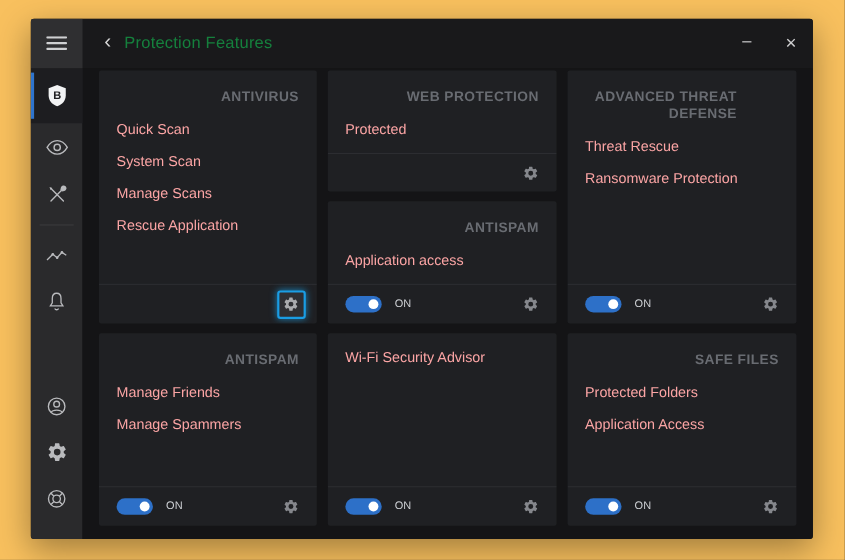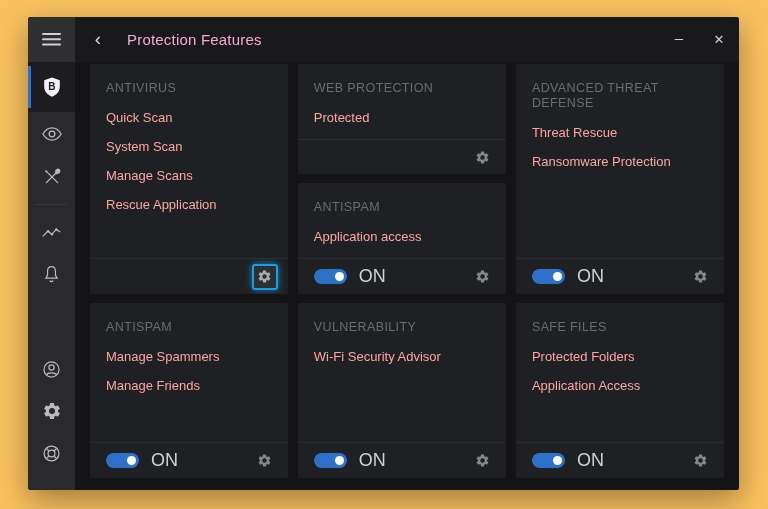--- a/index.html
+++ b/index.html
@@ -23,46 +23,46 @@
   .sb-divider { height:1px; background:#3a3a3c; margin:6px 8px; }
   .sb-spacer { flex:1; }
   .sb-bottom-pad { height:16px; }
   .sb-item svg { display:block; }
 
   
   .main { flex:1; display:flex; flex-direction:column; min-width:0; }
 
   .titlebar { height:45px; background:#19191b; display:flex; align-items:center; flex-shrink:0; }
   .back-btn { width:30px; margin-left:8px; text-align:center; color:#d8d8d8; font-size:19px; cursor:pointer; line-height:1; padding-bottom:3px; }
-  .page-title { color:#f9a8d4; font-size:15px; margin-left:14px; letter-spacing:.2px; }
+  .page-title { color:#15803d; font-size:15px; letter-spacing:.2px; }
   .win-controls { margin-left:auto; display:flex; align-items:center; }
   .win-btn { width:40px; height:45px; display:flex; align-items:center; justify-content:center; color:#cfcfd1; cursor:pointer; font-size:13px; }
   .win-btn.min { font-size:15px; padding-bottom:4px; }
 
   .content {
     flex:1; background:#141416; padding:2px 15px 12px 15px;
     display:grid; grid-template-columns:96fr 101fr 101fr; grid-template-rows:230px 1fr;
     gap:9px 10px; min-height:0;
   }
   .col-split { display:flex; flex-direction:column; gap:9px; min-height:0; }
   .col-split .card-top { height:110px; flex-shrink:0; }
   .col-split .card-bottom { flex:1; }
 
   .card { background:#1f2023; border-radius:2px; display:flex; flex-direction:column; overflow:hidden; }
-  .card-title { font-size:12.5px; font-weight:normal; letter-spacing:.4px; color:#696c72; padding:17px 16px 0 16px; line-height:15px; }
+  .card-title { font-size:12.5px; font-weight:bold; letter-spacing:.4px; color:#696c72; padding:17px 16px 0 16px; line-height:15px;text-align:right; }
   .card-items { padding:14px 16px 0 16px; }
   .card-item { font-size:13px; color:#fca5a5; margin-bottom:13px; line-height:16px; cursor:pointer; }
   .card-footer {
     margin-top:auto; height:36px; border-top:1px solid #2c2d31;
     display:flex; align-items:center; padding:0 10px 0 16px; flex-shrink:0;
   }
 
   .toggle { width:33px; height:15px; border-radius:8px; background:#2D70C8; position:relative; cursor:pointer; flex-shrink:0; }
   .toggle .knob { position:absolute; right:3px; top:3px; width:9px; height:9px; border-radius:50%; background:#ffffff; }
-  .toggle-label { font-size:18px; color:#ced1d5; margin-left:12px; }
+  .toggle-label { font-size:10px; color:#ced1d5; margin-left:12px; }
 
   .gear-btn { margin-left:auto; width:26px; height:26px; display:flex; align-items:center; justify-content:center; cursor:pointer; color:#85878c; }
   .gear-btn.focused {
     background:#2e2f33; border:2px solid #1A9DE4; border-radius:3px;
     box-shadow:0 0 7px rgba(26,157,228,.75); color:#a9abae;
   }
 
   .icon { display:flex; align-items:center; justify-content:center; }
 </style>
 </head>
@@ -256,40 +256,39 @@
                   <path d="M19.14 12.94c.04-.3.06-.61.06-.94 0-.32-.02-.64-.07-.94l2.03-1.58a.49.49 0 0 0 .12-.61l-1.92-3.32a.49.49 0 0 0-.59-.22l-2.39.96c-.5-.38-1.03-.7-1.62-.94l-.36-2.54a.48.48 0 0 0-.48-.41h-3.84c-.24 0-.43.17-.47.41l-.36 2.54c-.59.24-1.13.57-1.62.94l-2.39-.96a.49.49 0 0 0-.59.22L2.74 8.87c-.12.21-.08.47.12.61l2.03 1.58c-.05.3-.09.63-.09.94s.02.64.07.94l-2.03 1.58a.49.49 0 0 0-.12.61l1.92 3.32c.12.22.37.29.59.22l2.39-.96c.5.38 1.03.7 1.62.94l.36 2.54c.05.24.24.41.48.41h3.84c.24 0 .44-.17.47-.41l.36-2.54c.59-.24 1.13-.56 1.62-.94l2.39.96c.22.08.47 0 .59-.22l1.92-3.32a.49.49 0 0 0-.12-.61l-2.01-1.58zM12 15.6A3.6 3.6 0 1 1 12 8.4a3.6 3.6 0 0 1 0 7.2z"></path>
                 </svg>
             </span>
           </span>
         </div>
       </div>
 
       <div class="card">
         <div class="card-title">ANTISPAM</div>
         <div class="card-items">
+          <div class="card-item">Manage Friends</div>
           <div class="card-item">Manage Spammers</div>
-          <div class="card-item">Manage Friends</div>
         </div>
         <div class="card-footer">
           <span class="toggle">
               <span class="knob"></span>
             </span>
           <span class="toggle-label">ON</span>
           <span class="gear-btn">
             <span class="icon">
               <svg width="15" height="15" viewBox="0 0 24 24" fill="currentColor">
                   <path d="M19.14 12.94c.04-.3.06-.61.06-.94 0-.32-.02-.64-.07-.94l2.03-1.58a.49.49 0 0 0 .12-.61l-1.92-3.32a.49.49 0 0 0-.59-.22l-2.39.96c-.5-.38-1.03-.7-1.62-.94l-.36-2.54a.48.48 0 0 0-.48-.41h-3.84c-.24 0-.43.17-.47.41l-.36 2.54c-.59.24-1.13.57-1.62.94l-2.39-.96a.49.49 0 0 0-.59.22L2.74 8.87c-.12.21-.08.47.12.61l2.03 1.58c-.05.3-.09.63-.09.94s.02.64.07.94l-2.03 1.58a.49.49 0 0 0-.12.61l1.92 3.32c.12.22.37.29.59.22l2.39-.96c.5.38 1.03.7 1.62.94l.36 2.54c.05.24.24.41.48.41h3.84c.24 0 .44-.17.47-.41l.36-2.54c.59-.24 1.13-.56 1.62-.94l2.39.96c.22.08.47 0 .59-.22l1.92-3.32a.49.49 0 0 0-.12-.61l-2.01-1.58zM12 15.6A3.6 3.6 0 1 1 12 8.4a3.6 3.6 0 0 1 0 7.2z"></path>
                 </svg>
             </span>
           </span>
         </div>
       </div>
 
       <div class="card">
-        <div class="card-title">VULNERABILITY</div>
         <div class="card-items">
           <div class="card-item">Wi-Fi Security Advisor</div>
         </div>
         <div class="card-footer">
           <span class="toggle">
               <span class="knob"></span>
             </span>
           <span class="toggle-label">ON</span>
           <span class="gear-btn">
             <span class="icon">

